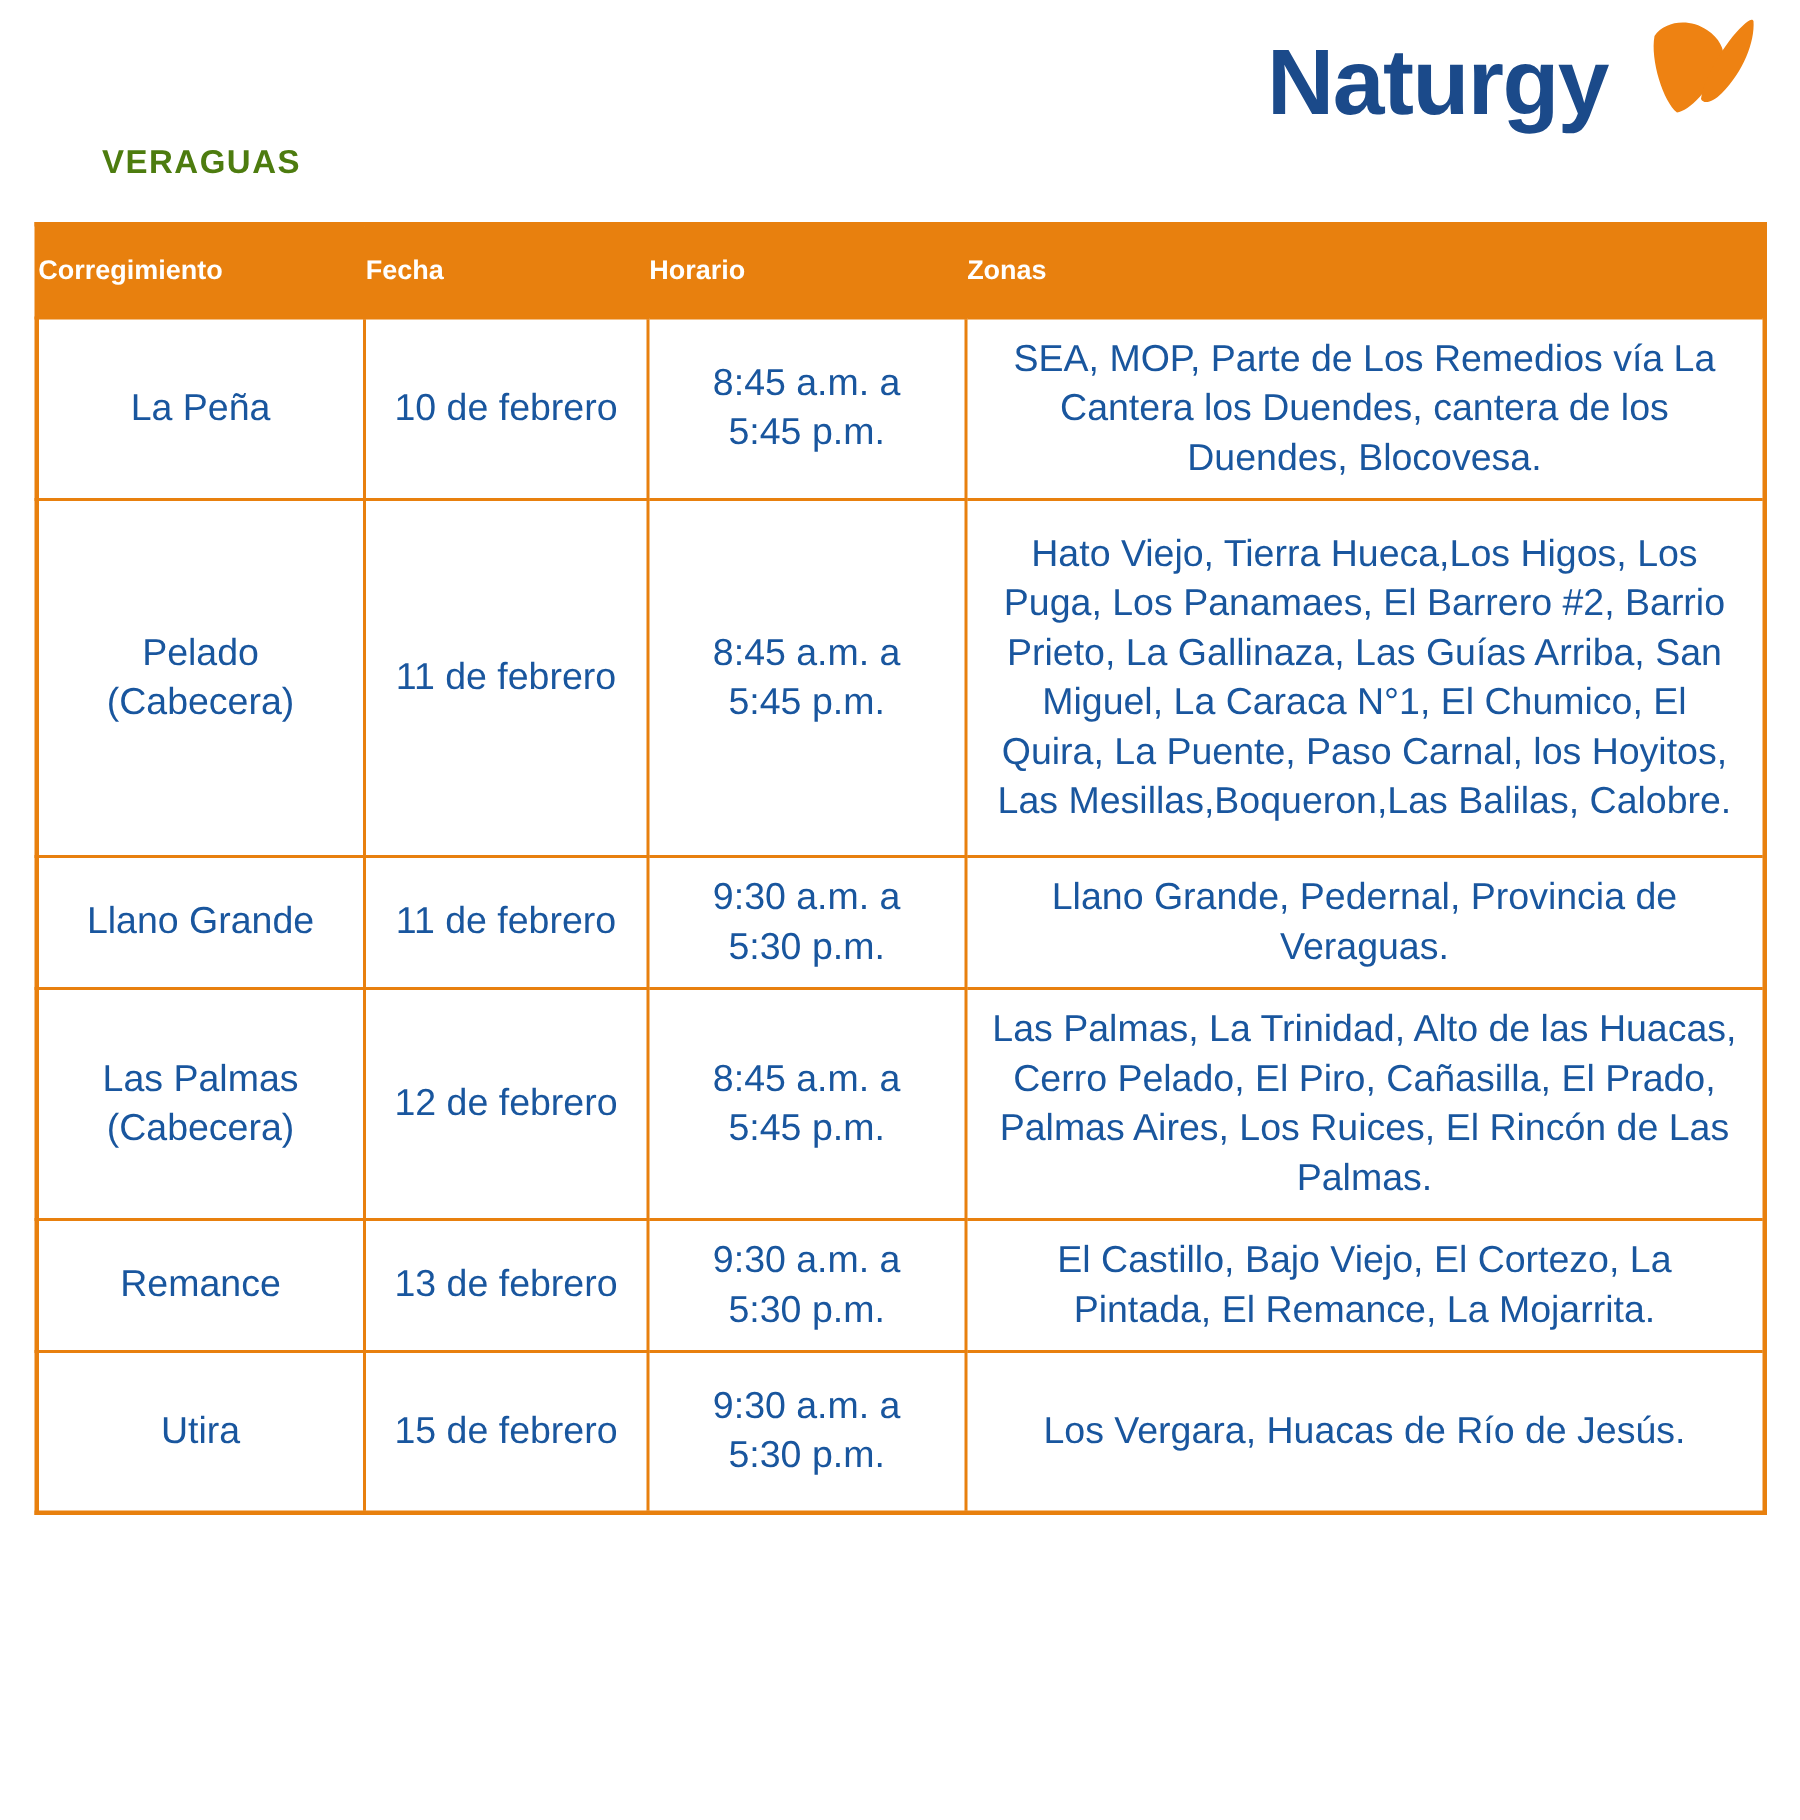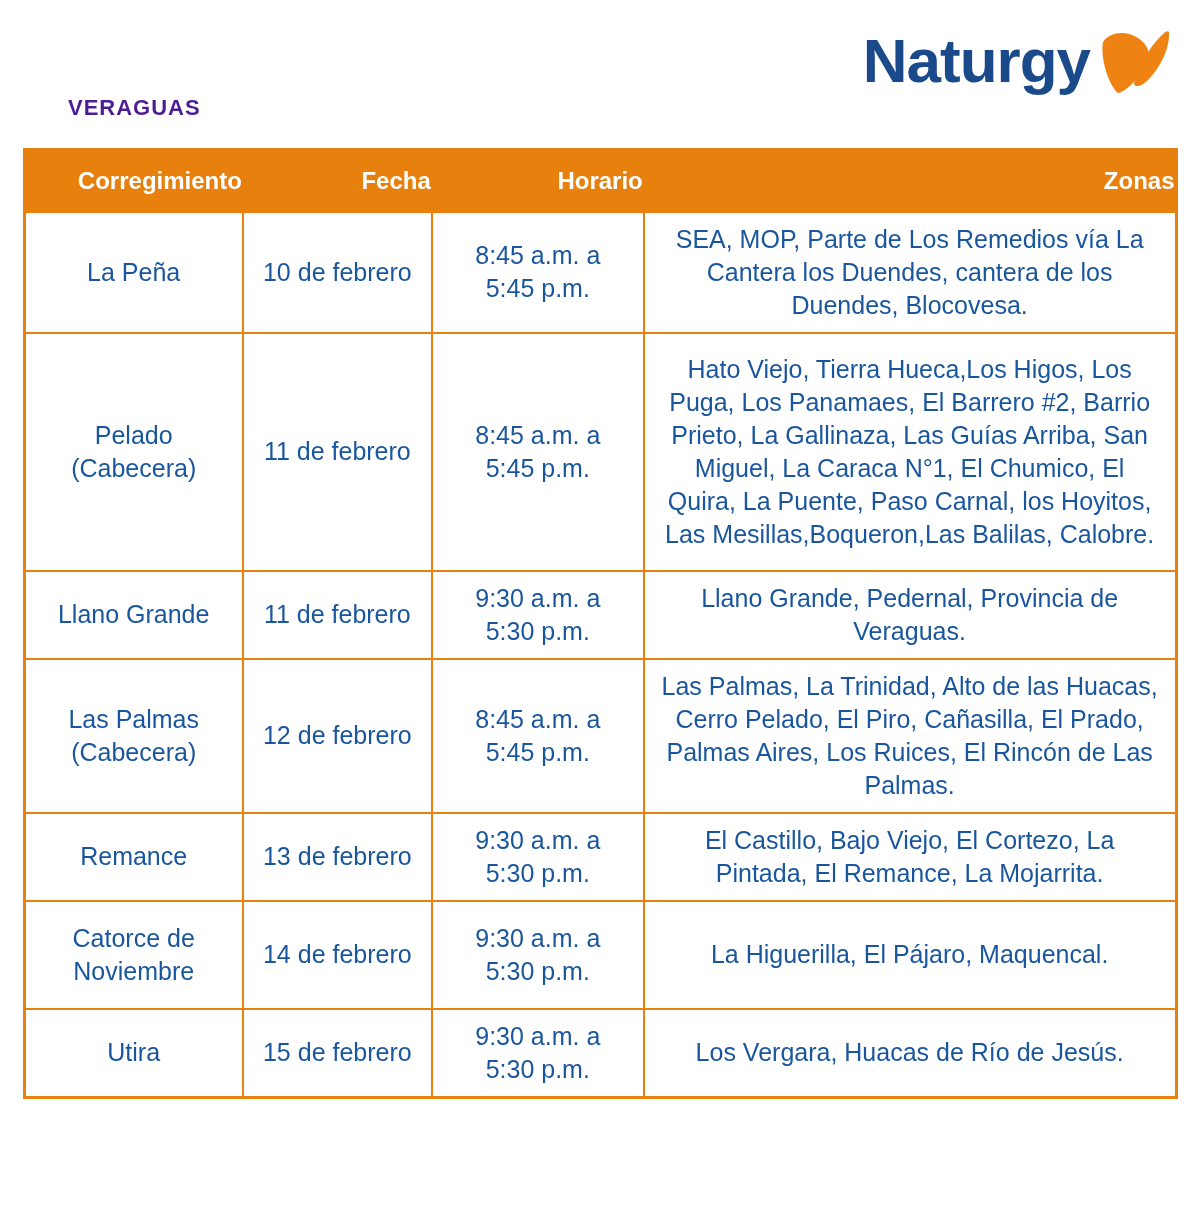--- a/index.html
+++ b/index.html
@@ -16,44 +16,45 @@
     overflow: hidden;
   }
 
   
   .brand-row {
     position: relative;
     height: 145px;
   }
   .logo {
     position: absolute;
-    top: 30px;
+    top: 12px;
     right: 28px;
     display: flex;
-    align-items: flex-start;
+    align-items: center;
+    gap: 18px;
   }
   .logo-text {
     font-size: 62px;
     font-weight: bold;
     color: #1b4a8a;
     letter-spacing: -1px;
     line-height: 1;
   }
   .logo-butterfly {
     margin-left: 6px;
     margin-bottom: 14px;
   }
   .region-title {
     position: absolute;
     left: 68px;
     top: 95px;
     font-size: 22px;
     font-weight: bold;
     letter-spacing: 1px;
-    color: #4c1d95;
+    color: #4d7c0f;
   }
 
   
   table.schedule {
     width: 1155px;
     margin: 3px auto 0 auto;
     border-collapse: collapse;
     table-layout: fixed;
   }
   table.schedule, table.schedule th, table.schedule td {
@@ -62,23 +63,23 @@
   table.schedule { border-width: 3px; }
   col.c1 { width: 19.0%; }
   col.c2 { width: 16.4%; }
   col.c3 { width: 18.4%; }
   col.c4 { width: 46.2%; }
 
   thead th {
     background: #e8800e;
     color: #ffffff;
     font-weight: bold;
-    font-size: 24px;
+    font-size: 18px;
     height: 62px;
-    text-align: right;
+    text-align: left;
     vertical-align: middle;
   }
   tbody td {
     background: #ffffff;
     color: #19569e;
     font-size: 25px;
     line-height: 1.32;
     text-align: center;
     vertical-align: middle;
     padding: 10px 14px;
@@ -163,27 +164,20 @@
 
     <tr>
       <td class="corregimiento">Remance</td>
       <td class="fecha">13 de febrero</td>
       <td class="horario">9:30 a.m. a
 5:30 p.m.</td>
       <td class="zonas">El Castillo, Bajo Viejo, El Cortezo, La Pintada, El Remance, La Mojarrita.</td>
     </tr>
 
 
-    <tr>
-      <td class="corregimiento">Catorce de Noviembre</td>
-      <td class="fecha">14 de febrero</td>
-      <td class="horario">9:30 a.m. a
-5:30 p.m.</td>
-      <td class="zonas">La Higuerilla, El Pájaro, Maquencal.</td>
-    </tr>
 
     <tr>
       <td class="corregimiento">Utira</td>
       <td class="fecha">15 de febrero</td>
       <td class="horario">9:30 a.m. a
 5:30 p.m.</td>
       <td class="zonas">Los Vergara, Huacas de Río de Jesús.</td>
     </tr>
   </tbody>
   </table>

